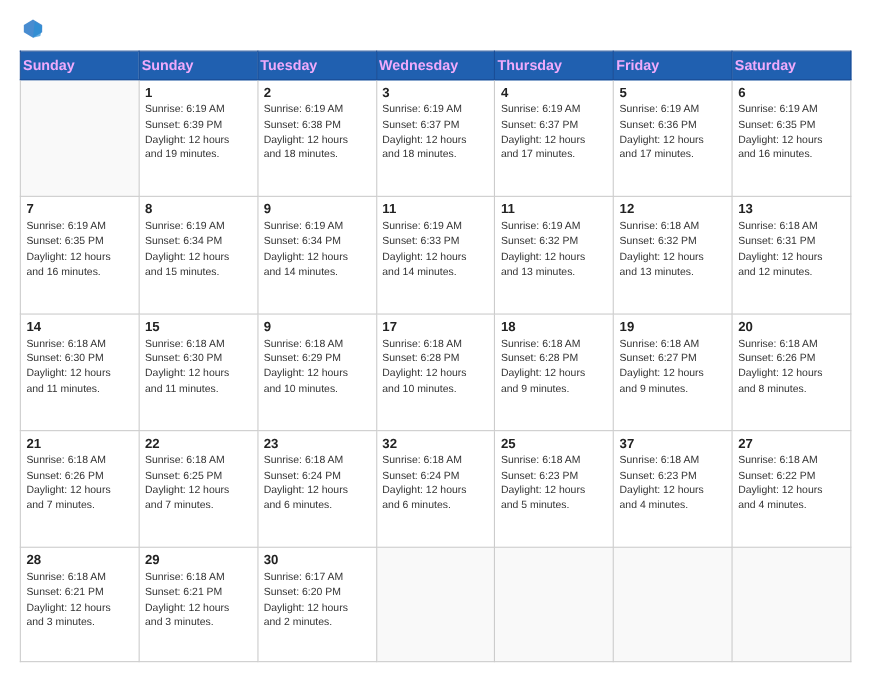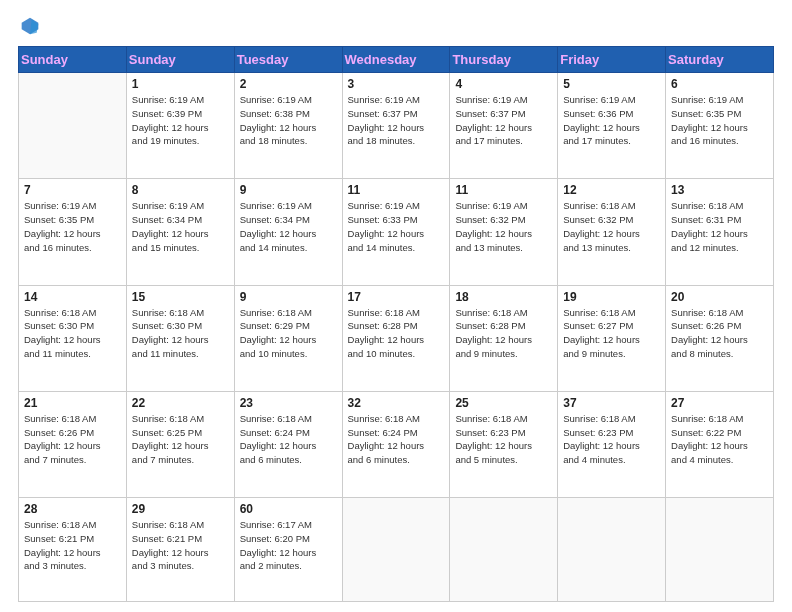--- a/index.html
+++ b/index.html
@@ -341,21 +341,21 @@
 and 3 minutes.</div>
           </td>
           <td>
             <span class="day-num">29</span>
             <div class="day-info" style="white-space: pre-line;">Sunrise: 6:18 AM
 Sunset: 6:21 PM
 Daylight: 12 hours
 and 3 minutes.</div>
           </td>
           <td>
-            <span class="day-num">60</span>
+            <span class="day-num">30</span>
             <div class="day-info" style="white-space: pre-line;">Sunrise: 6:17 AM
 Sunset: 6:20 PM
 Daylight: 12 hours
 and 2 minutes.</div>
           </td>
           <td class="empty-cell"></td>
           <td class="empty-cell"></td>
           <td class="empty-cell"></td>
           <td class="empty-cell"></td>
         </tr>

